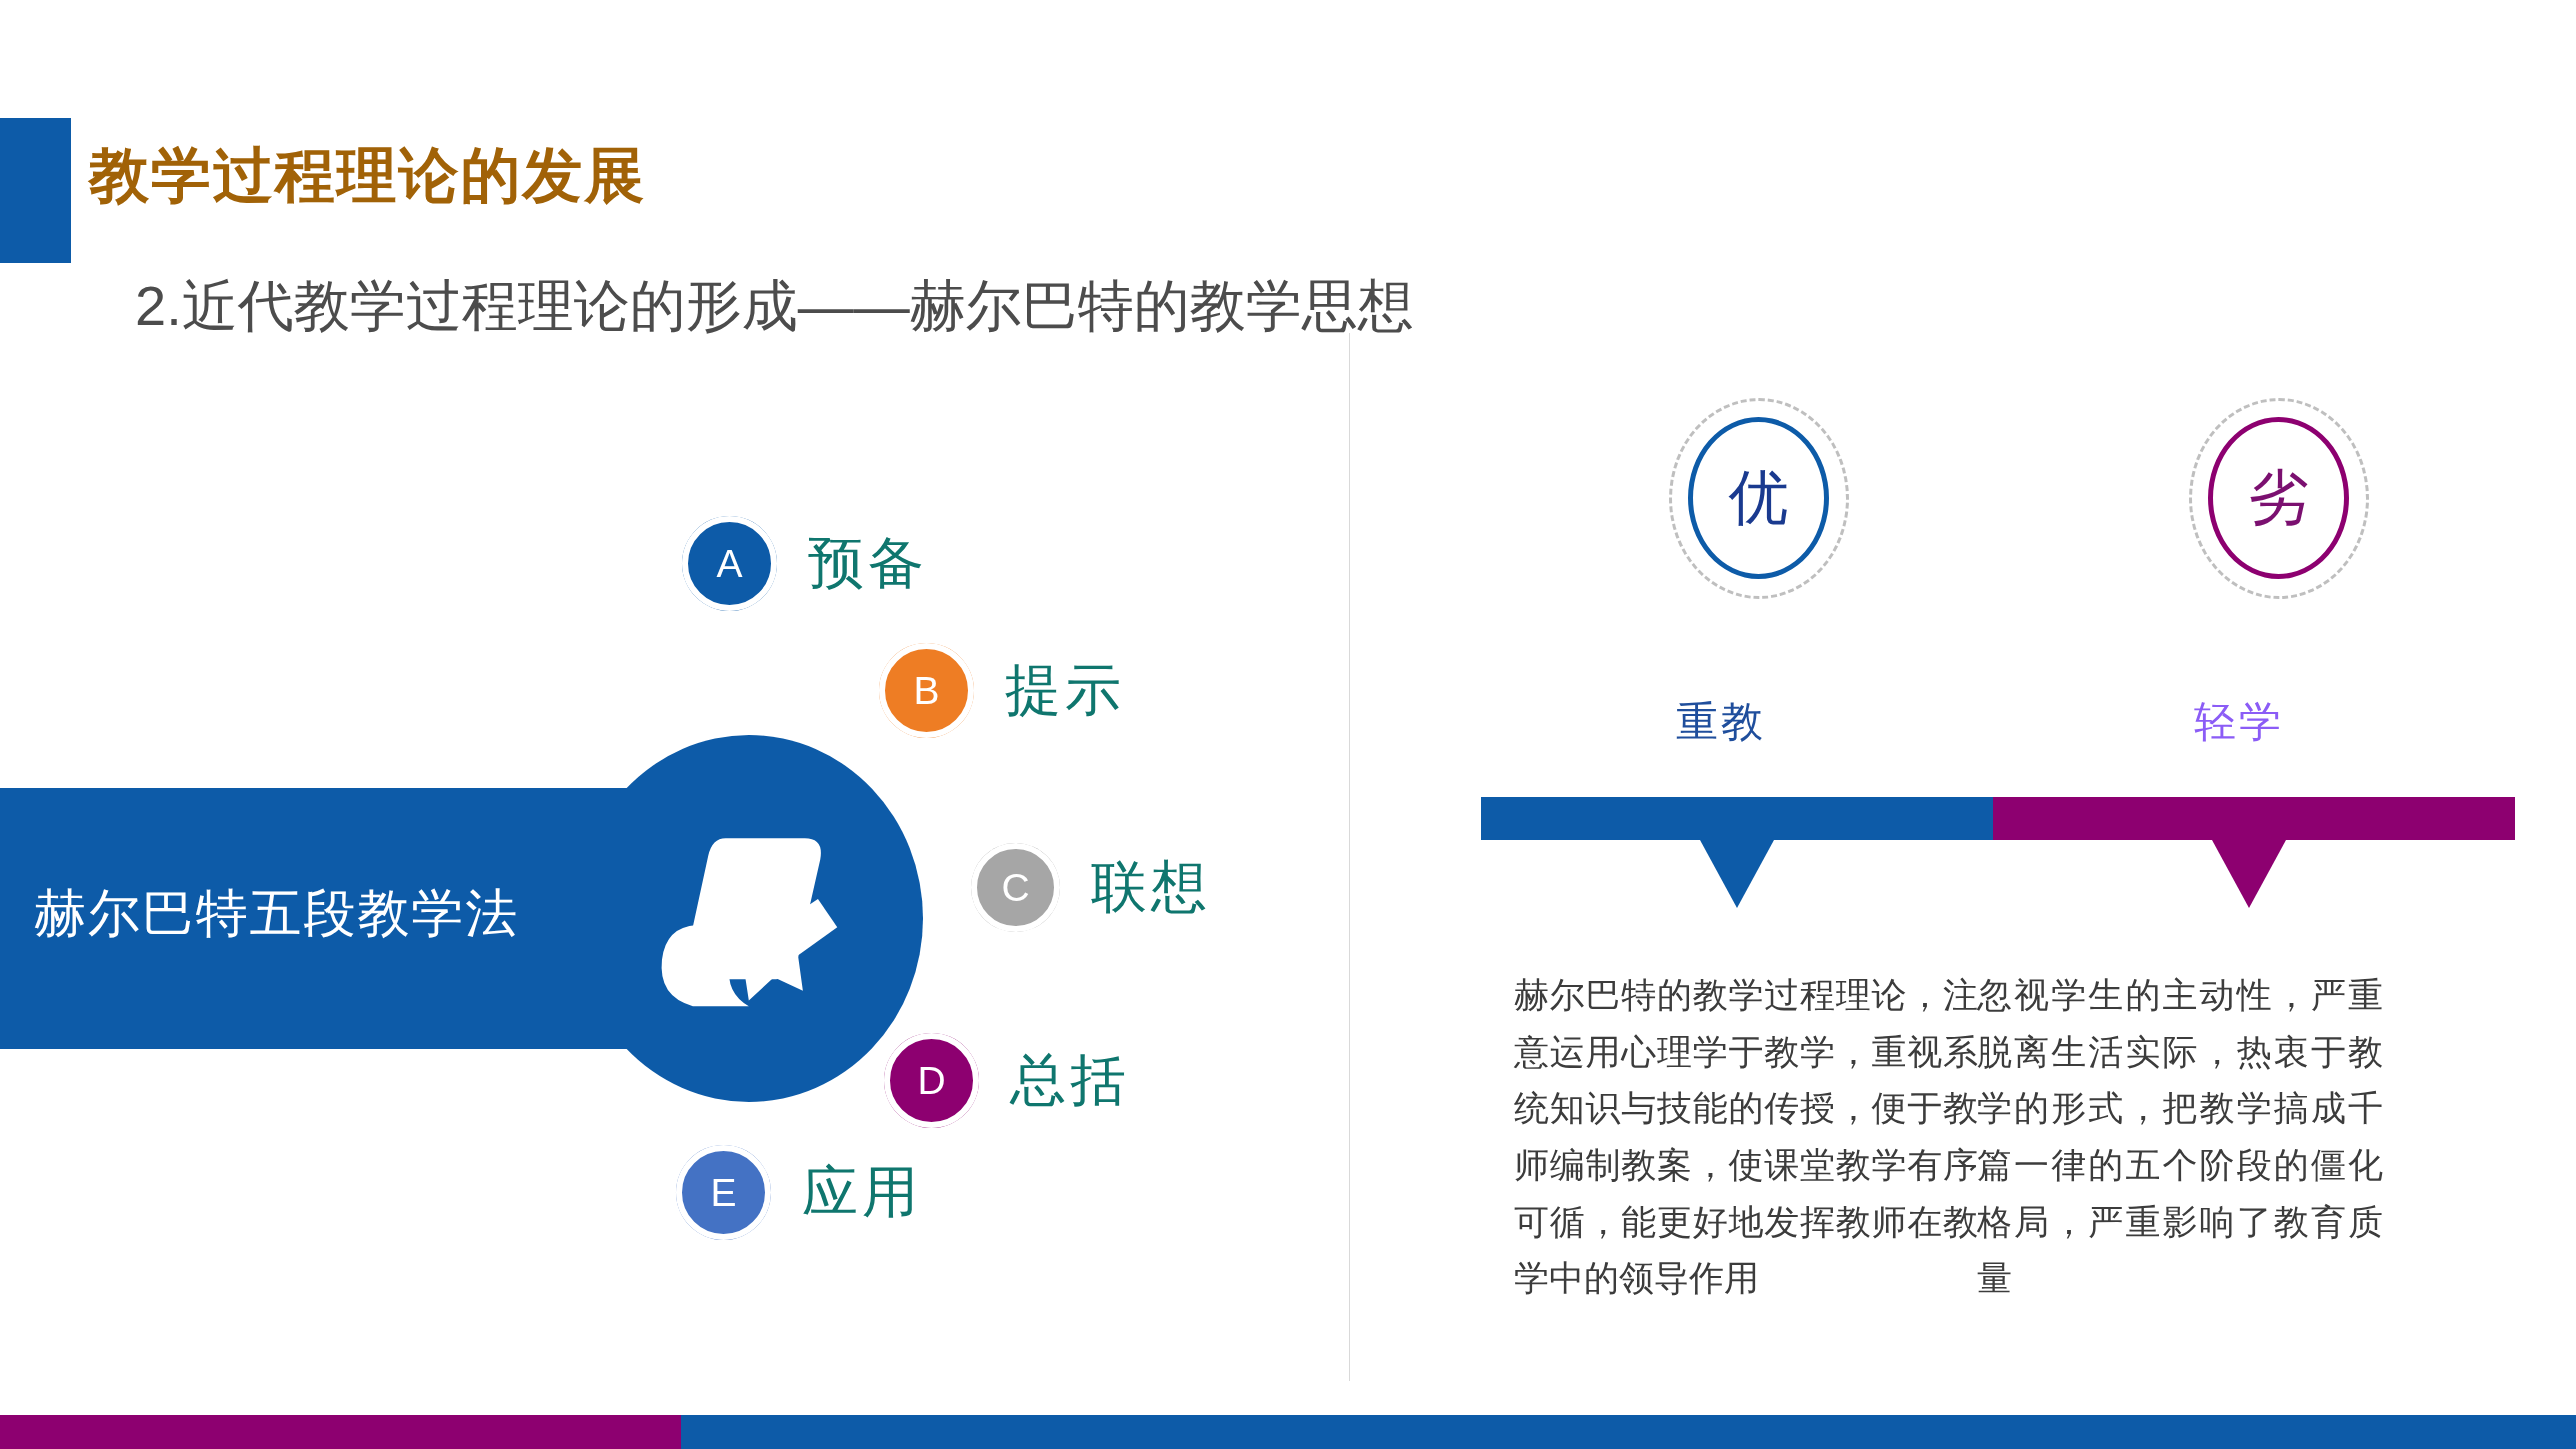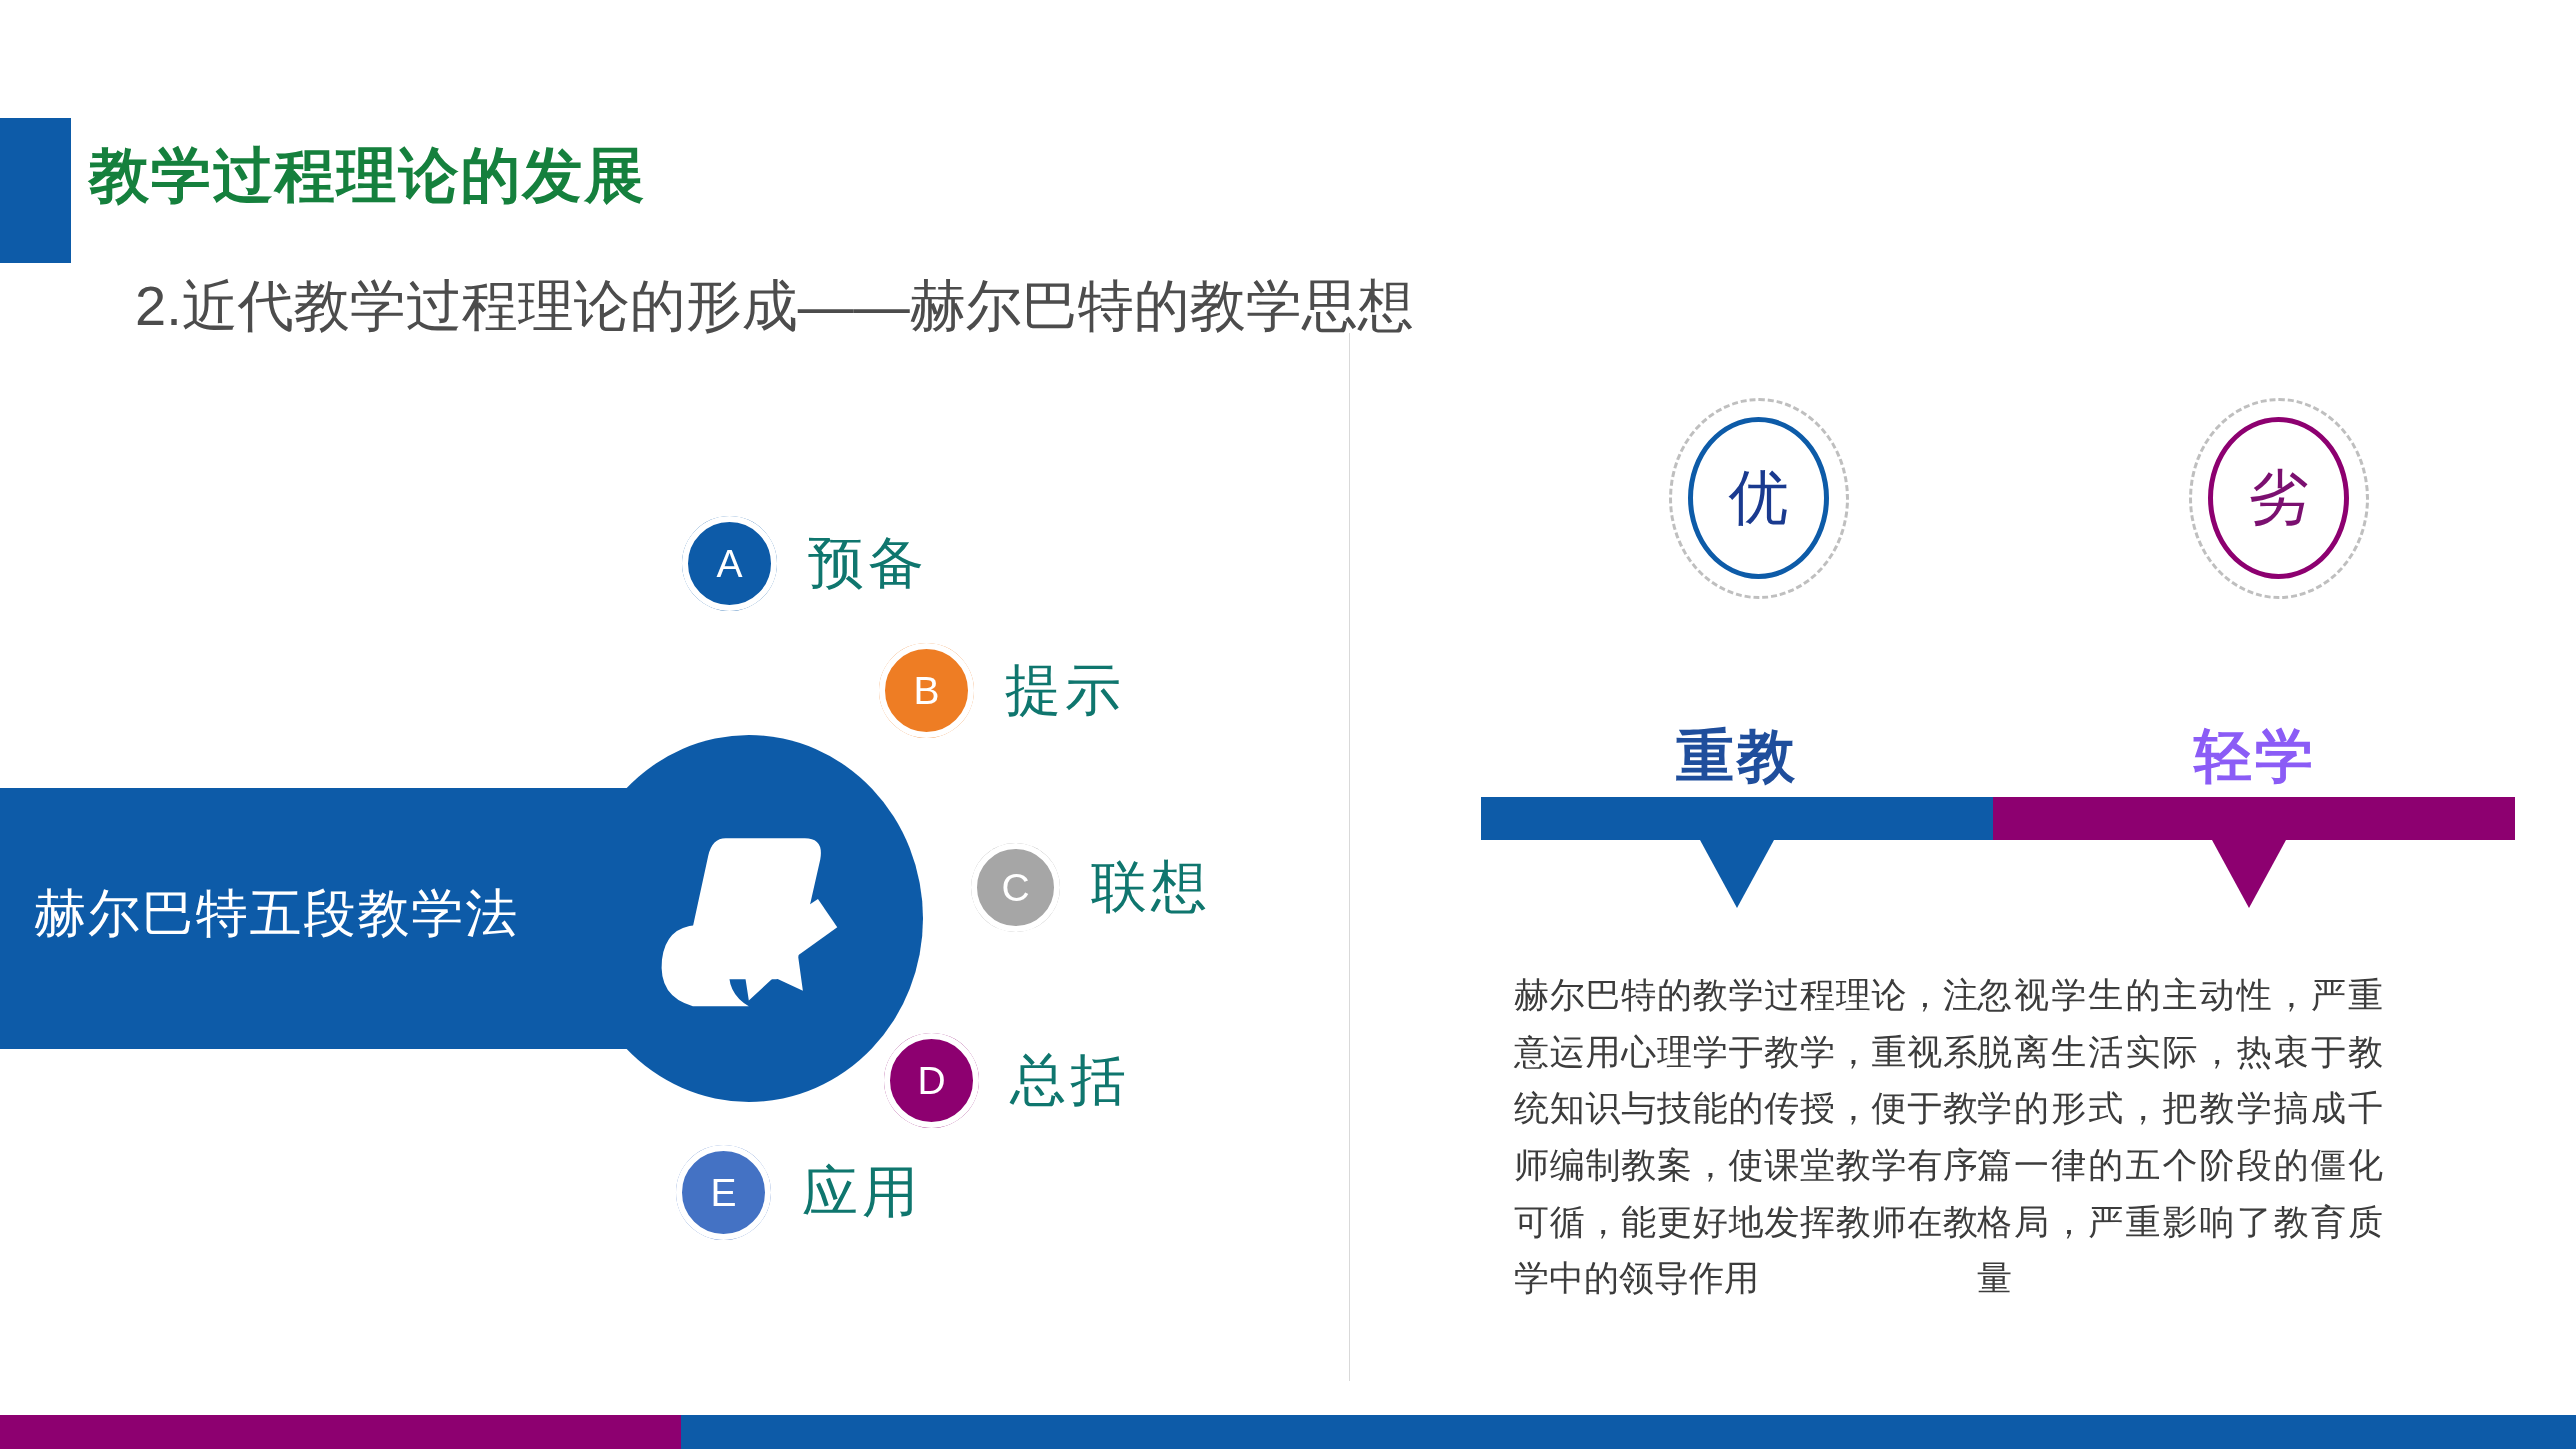--- a/index.html
+++ b/index.html
@@ -23,21 +23,21 @@
     width: 71px;
     height: 145px;
     background: #0D5BA8;
   }
   .page-title {
     position: absolute;
     left: 89px;
     top: 143px;
     font-size: 60px;
     font-weight: bold;
-    color: #15803d;
+    color: #a16207;
     letter-spacing: 1.9px;
     line-height: 1.1;
     white-space: nowrap;
   }
   .page-subtitle {
     position: absolute;
     left: 135px;
     top: 269px;
     font-size: 56px;
     color: #4C4C4C;
@@ -152,25 +152,24 @@
   .cmp-circle-dash {
     position: absolute;
     width: 180px;
     height: 201px;
     border-radius: 50%;
     box-sizing: border-box;
     border: 3.9px dashed #BFBFBF;
   }
   .cmp-heading {
     position: absolute;
-    font-size: 58px;
-    font-weight: bold;
+    font-size: 42px;
+    font-weight: normal;
     letter-spacing: 2.9px;
     white-space: nowrap;
-    margin-top: 24px;
   }
   .cmp-bar {
     position: absolute;
     height: 43px;
   }
   .cmp-arrow {
     position: absolute;
     width: 0;
     height: 0;
     border-left: 37px solid transparent;

